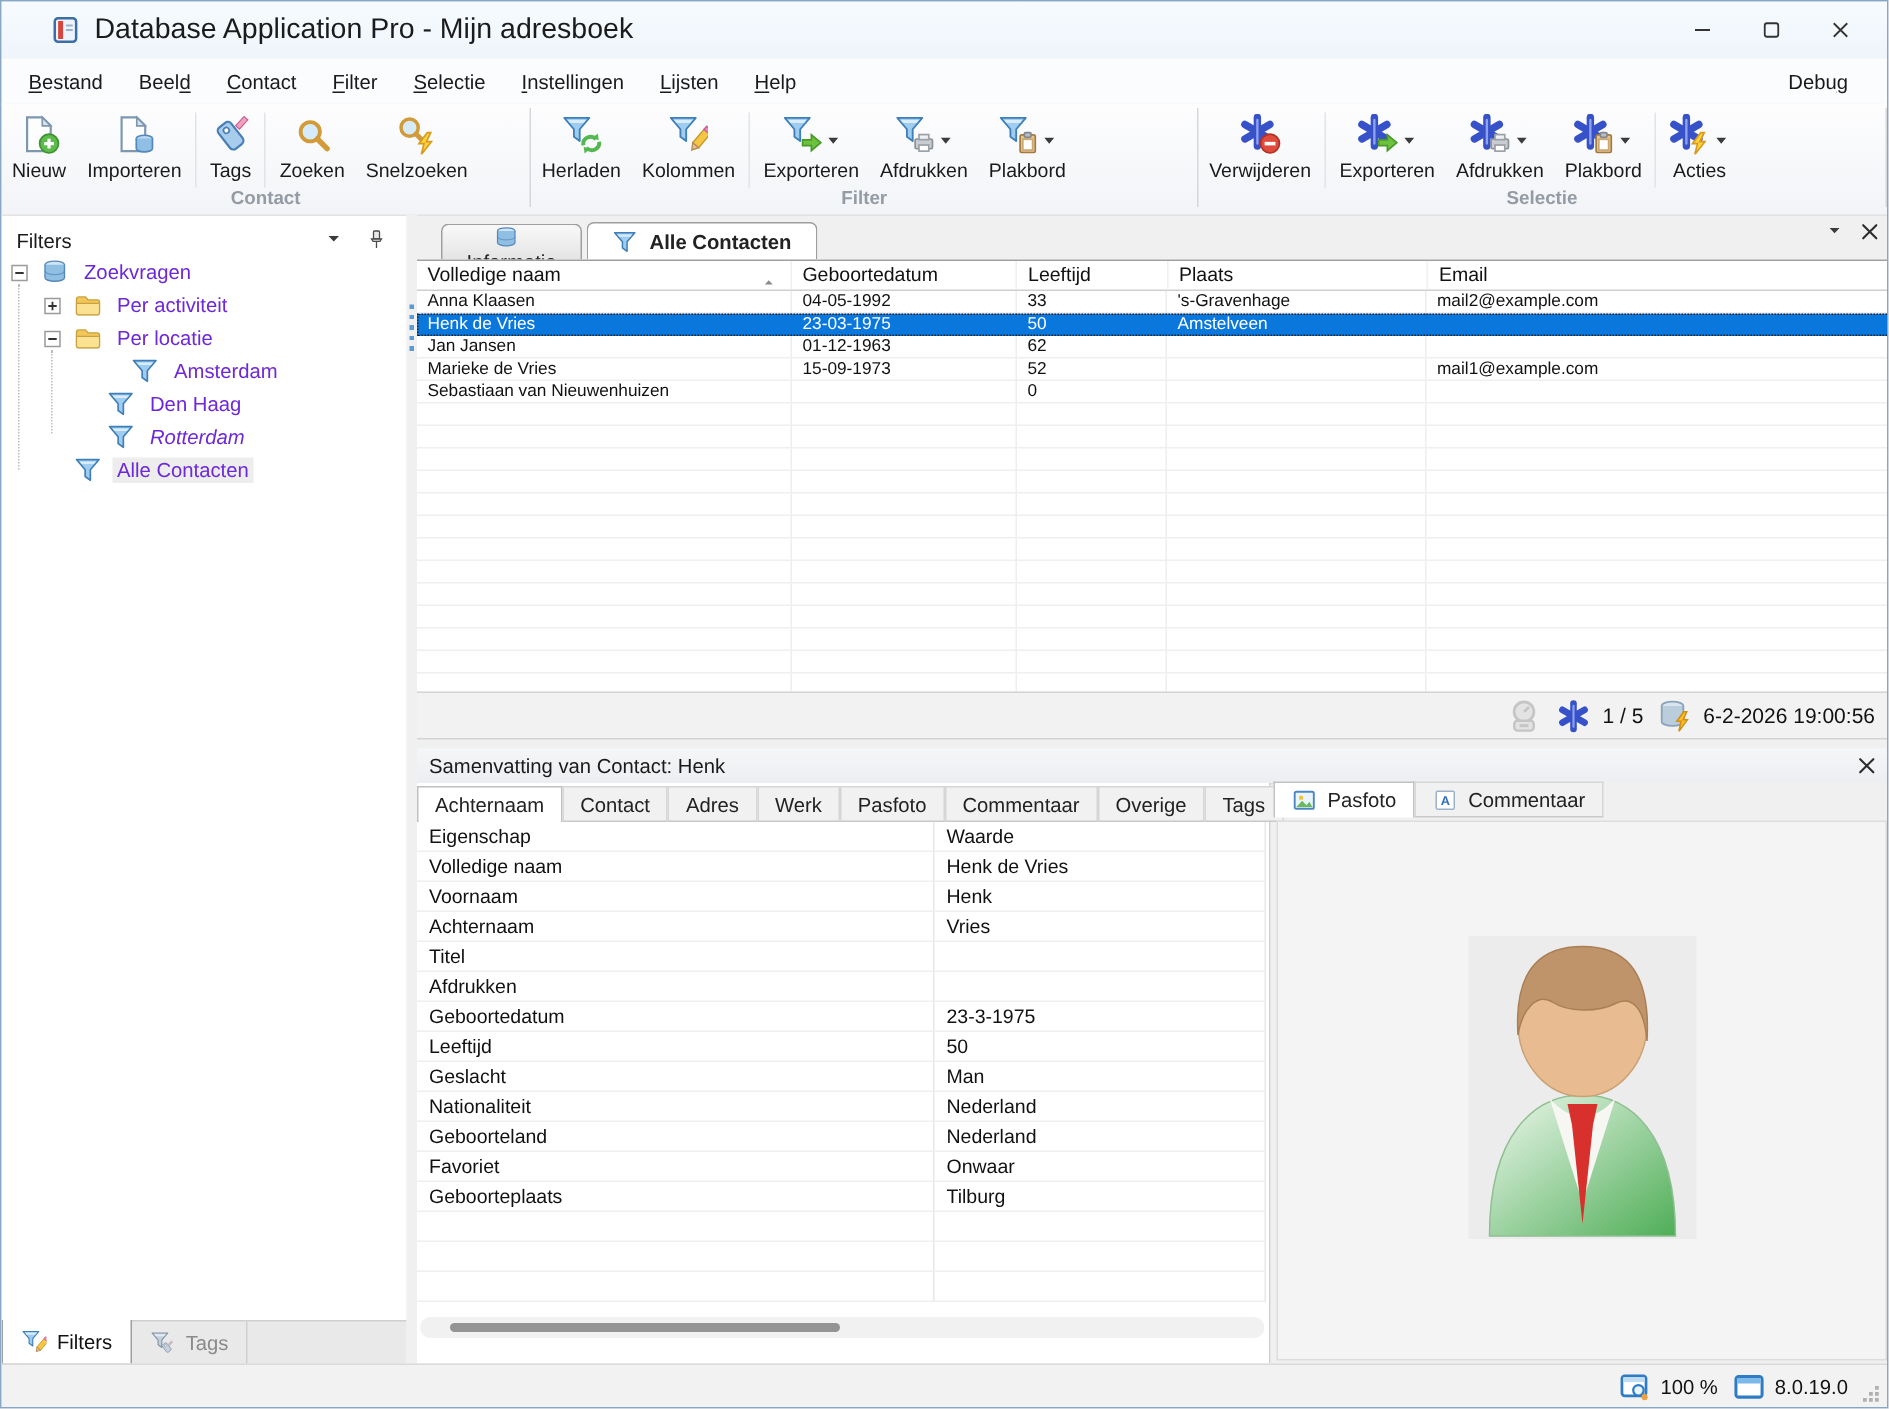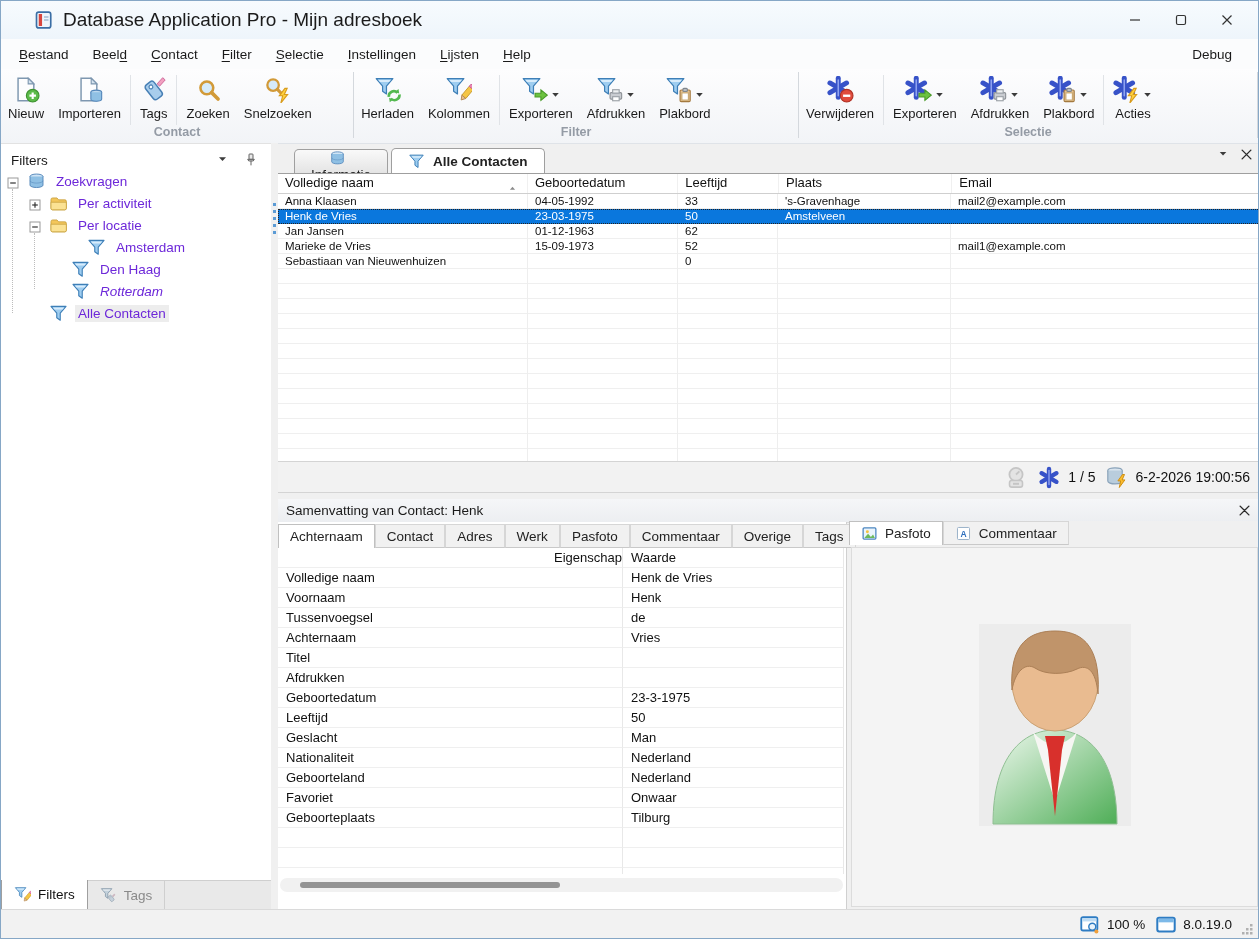--- a/index.html
+++ b/index.html
@@ -797,34 +797,30 @@
               <div class="ptab">Contact</div>
               <div class="ptab">Adres</div>
               <div class="ptab">Werk</div>
               <div class="ptab">Pasfoto</div>
               <div class="ptab">Commentaar</div>
               <div class="ptab">Overige</div>
               <div class="ptab">Tags</div>
             </div>
           <div class="pgrid" id="pgrid">
               <div class="pr">
-                <div class="c" style="width: 336px; text-align: right;">Eigenschap</div>
+                <div class="c" style="width: 336px;">Eigenschap</div>
                 <div class="c" style="width: 212px;">Waarde</div>
               </div>
               <div class="pr">
                 <div class="c" style="width: 336px;">Volledige naam</div>
                 <div class="c" style="width: 212px;">Henk de Vries</div>
               </div>
               <div class="pr">
                 <div class="c" style="width: 336px;">Voornaam</div>
                 <div class="c" style="width: 212px;">Henk</div>
-              </div>
-              <div class="pr">
-                <div class="c" style="width: 336px;">Tussenvoegsel</div>
-                <div class="c" style="width: 212px;">de</div>
               </div>
               <div class="pr">
                 <div class="c" style="width: 336px;">Achternaam</div>
                 <div class="c" style="width: 212px;">Vries</div>
               </div>
               <div class="pr">
                 <div class="c" style="width: 336px;">Titel</div>
                 <div class="c" style="width: 212px;"></div>
               </div>
               <div class="pr">

